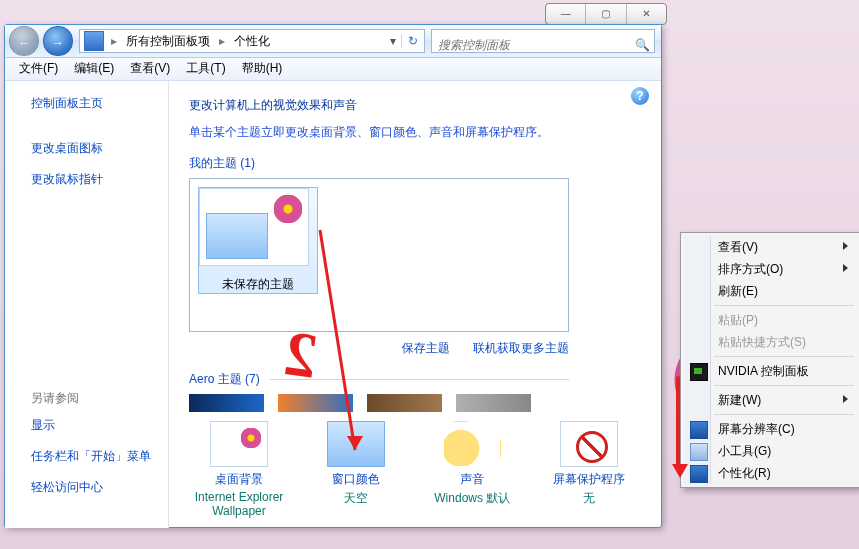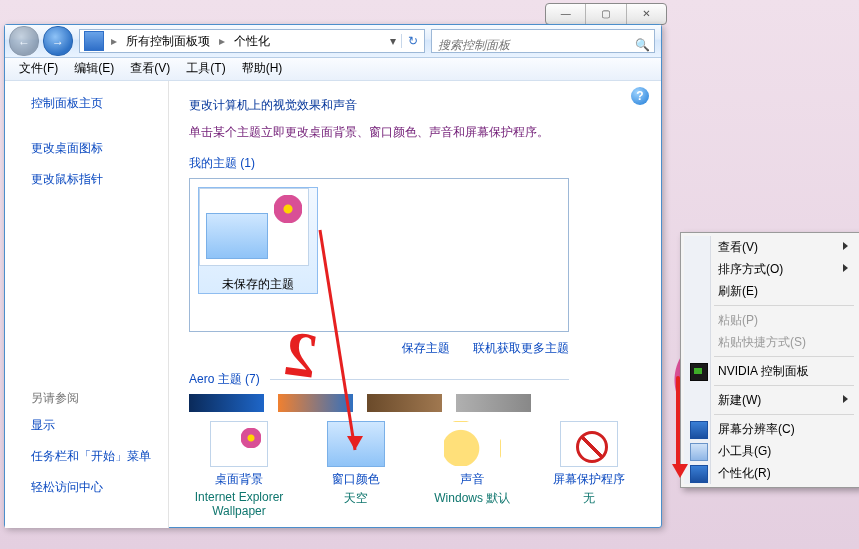--- a/index.html
+++ b/index.html
@@ -33,21 +33,21 @@
   .mb span{padding:2px 8px;}
   
   .body{display:flex;height:447px;}
   .side{width:164px;background:#fff;border-right:1px solid #e3e3e3;padding:14px 0 0 26px;box-sizing:border-box;position:relative;}
   .side a{display:block;color:#0a49c0;margin-bottom:14px;text-decoration:none;}
   .side .sep{height:1px;}
   .side .low{position:absolute;bottom:18px;left:26px;}
   .side .lowhd{color:#777;margin-bottom:10px;}
   .main{flex:1;padding:16px 22px 0 20px;position:relative;}
   h1.pg{color:#003399;font-size:12px;font-weight:normal;margin:0 0 10px;}
-  .sub{color:#701a75;margin-bottom:14px;margin-top:10px;}
+  .sub{color:#1d4ed8;margin-bottom:14px;margin-top:10px;}
   .grouphd{color:#0a49c0;margin:4px 0 6px;}
   .themebox{border:1px solid #9db8d7;width:380px;height:154px;padding:8px;box-sizing:border-box;background:#fff;}
   .themeitem{width:118px;border:1px solid #8fbdf0;background:linear-gradient(#f2f8ff,#d9ecff);text-align:center;}
   .themeitem .thumb{width:108px;height:76px;background:#fff;border:1px solid #c0d4ea;position:relative;margin-bottom:4px;}
   .themeitem .thumb .flower{position:absolute;right:6px;top:6px;width:28px;height:28px;background:radial-gradient(circle at 50% 50%,#ffd400 0 4px,#d94f96 5px 14px,transparent 15px);}
   .themeitem .thumb .glass{position:absolute;left:6px;bottom:6px;width:60px;height:44px;background:linear-gradient(#cfe7ff,#8fc3f7);border:1px solid #7ab0e8;}
   .themeitem .cap{padding-top:6px;}
   .savelinks{text-align:right;margin:8px 2px 14px 0;width:380px;}
   .savelinks a{color:#0a49c0;margin-left:20px;text-decoration:none;}
   .aerohdr{display:flex;align-items:center;width:380px;}

